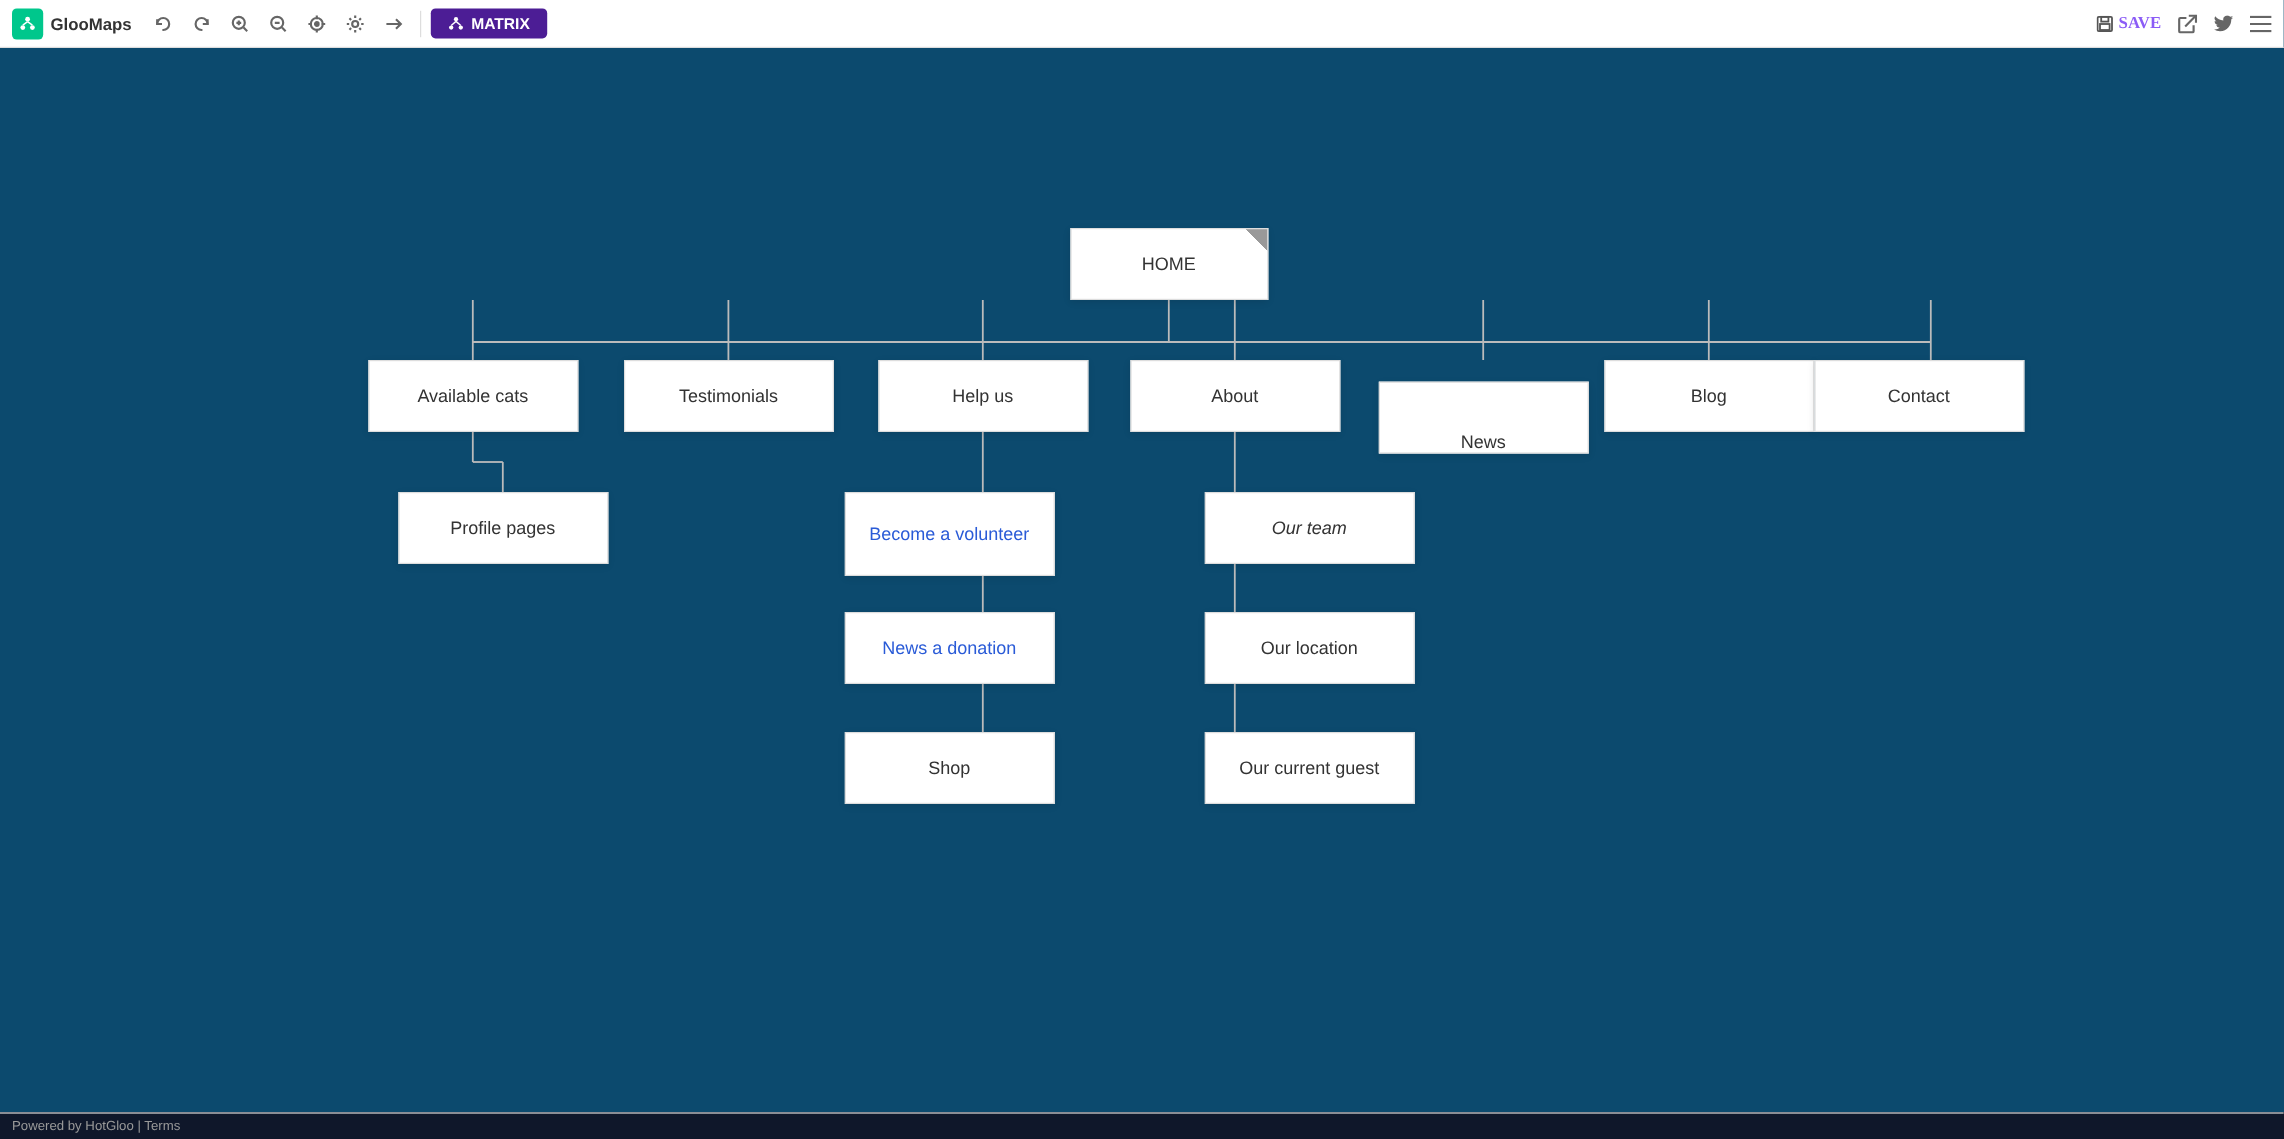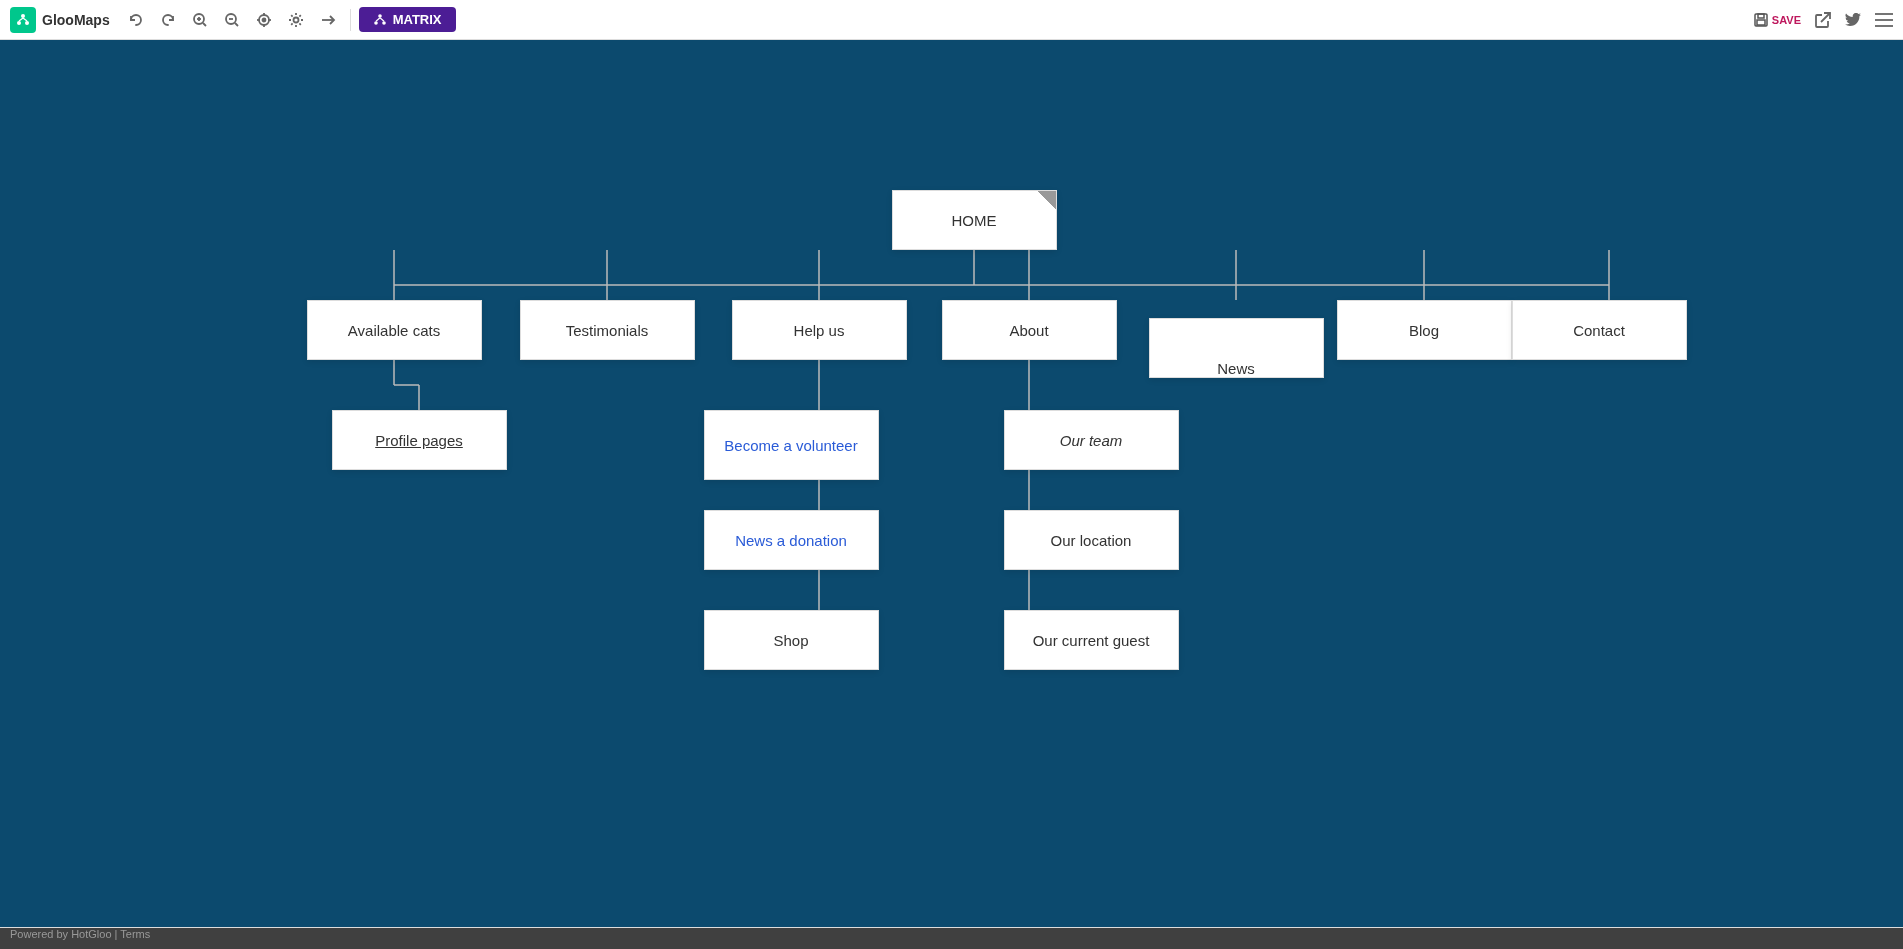--- a/index.html
+++ b/index.html
@@ -111,23 +111,23 @@
       stroke: #bbb;
       stroke-width: 1.5;
       fill: none;
     }
 
     
     #footer {
       position: fixed;
       bottom: 0; left: 0; right: 0;
       height: 22px;
-      background: #404040;
+      background: #0f172a;
       border-top: 1px solid #ddd;
-      display: flex; 
+      display: flex; align-items: center;
       padding: 0 10px;
       font-size: 11px;
       color: #999;
     }
   </style>
 </head>
 <body>
 
 <div id="toolbar">
   <div class="toolbar-logo">
@@ -202,21 +202,21 @@
     </svg>
     <span>MATRIX</span>
   </button>
   <div class="toolbar-right">
     <button class="toolbar-right-btn">
       <svg width="14" height="14" viewBox="0 0 14 14" fill="none" stroke="#555" stroke-width="1.5">
         <rect x="1" y="1" width="12" height="12" rx="1"></rect>
         <rect x="4" y="1" width="6" height="4"></rect>
         <rect x="3" y="7" width="8" height="5"></rect>
       </svg>
-      <span style="font-size:11px;color:#be185d;font-weight:600;">SAVE</span>
+      <span style="font-size:14px;color:#8b5cf6;font-weight:600;font-family:Liberation Serif, serif;">SAVE</span>
     </button>
     <button class="toolbar-right-btn">
       <svg width="16" height="16" viewBox="0 0 16 16" fill="none" stroke="#666" stroke-width="1.8">
         <polyline points="9,1 15,1 15,7"></polyline>
         <line x1="6" y1="10" x2="15" y2="1"></line>
         <path d="M7 3H2a1 1 0 0 0-1 1v10a1 1 0 0 0 1 1h10a1 1 0 0 0 1-1V9"></path>
       </svg>
     </button>
     <button class="toolbar-right-btn">
       <svg width="16" height="14" viewBox="0 0 16 14" fill="#666">
@@ -292,21 +292,21 @@
     <div class="node" style="left:897px;top:128px;width:175px;height:60px;align-items:flex-end;">
       <span>News</span>
     </div>
     <div class="node" style="left:1085px;top:110px;width:175px;height:60px;">
       <span>Blog</span>
     </div>
     <div class="node" style="left:1260px;top:110px;width:175px;height:60px;">
       <span>Contact</span>
     </div>
 
-    <div class="node" style="left:80px;top:220px;width:175px;height:60px;text-decoration:underline;">
+    <div class="node" style="left:80px;top:220px;width:175px;height:60px;">
       <span>Profile pages</span>
     </div>
 
     <div class="node" style="left:452px;top:220px;width:175px;height:70px;">
       <span class="node-blue" style="color:#2a5bd7;">Become a volunteer</span>
     </div>
     <div class="node" style="left:452px;top:320px;width:175px;height:60px;">
       <span class="node-blue" style="color:#2a5bd7;">News a donation</span>
     </div>
     <div class="node" style="left:452px;top:420px;width:175px;height:60px;">

